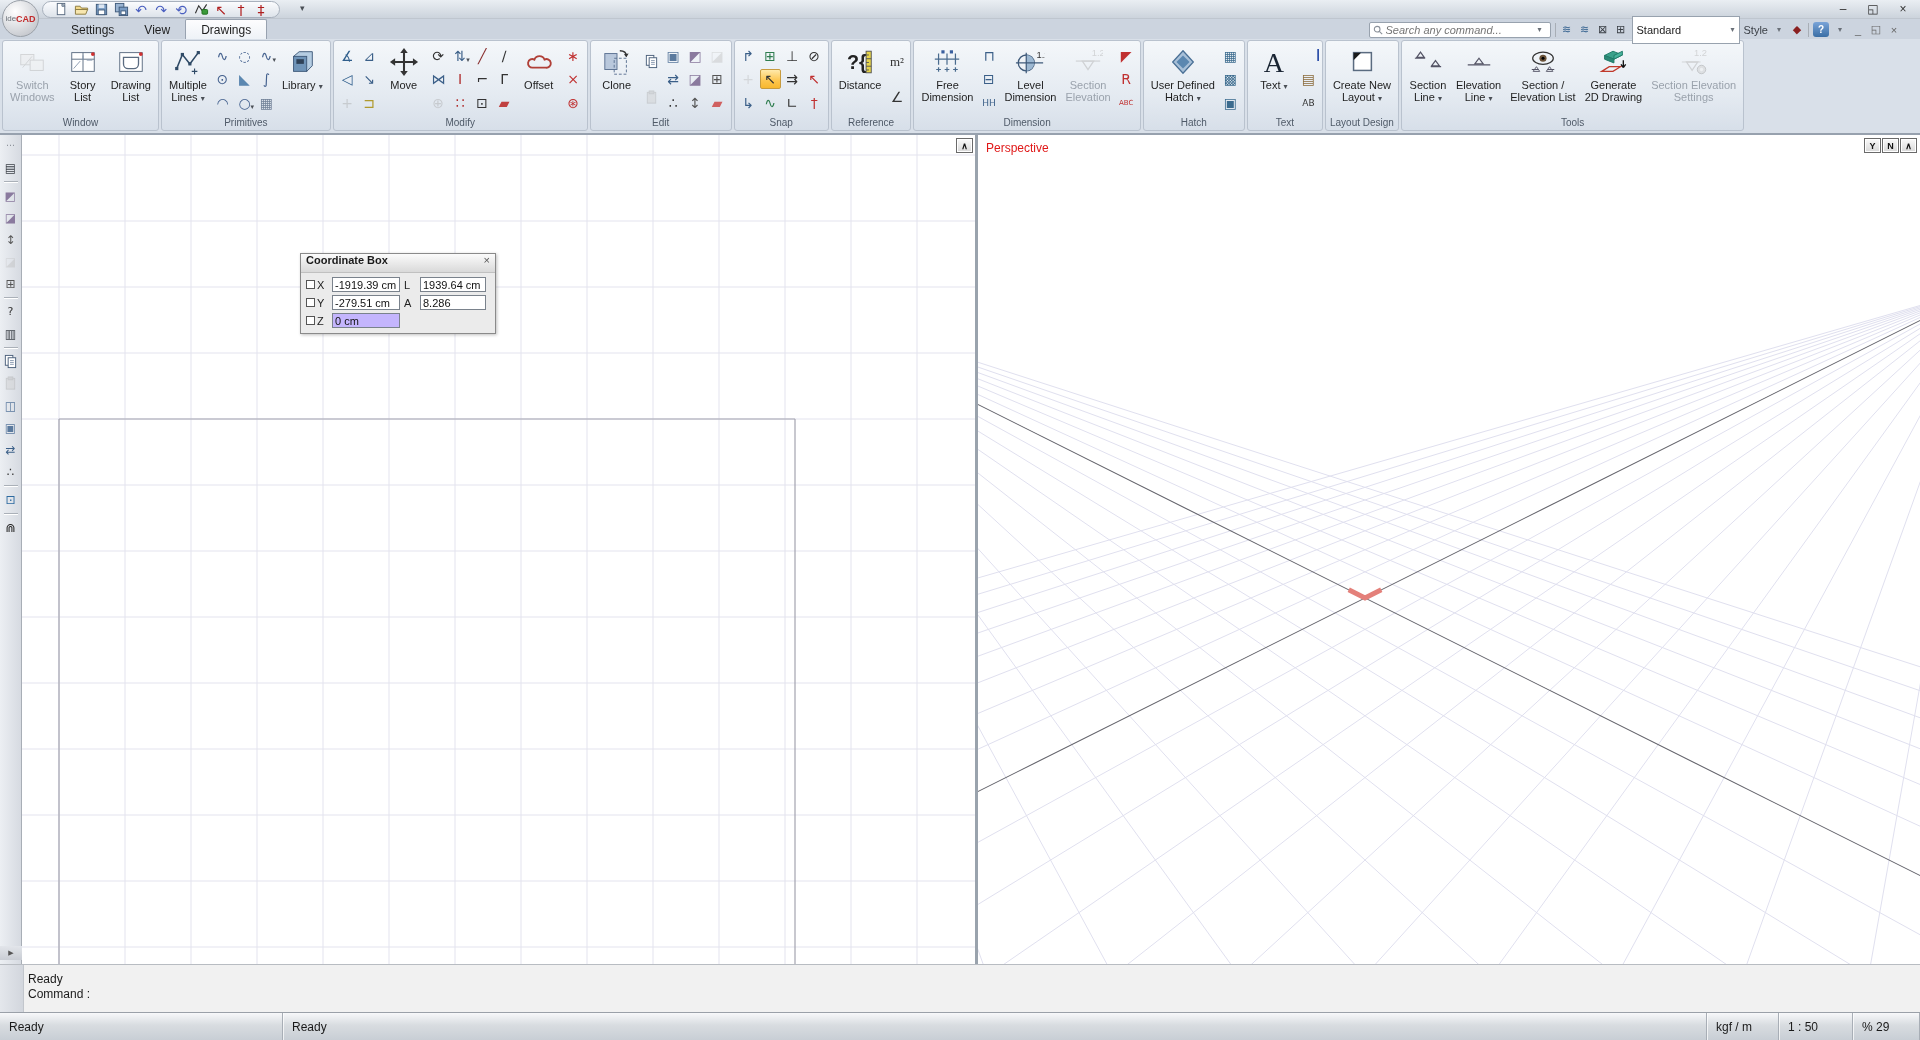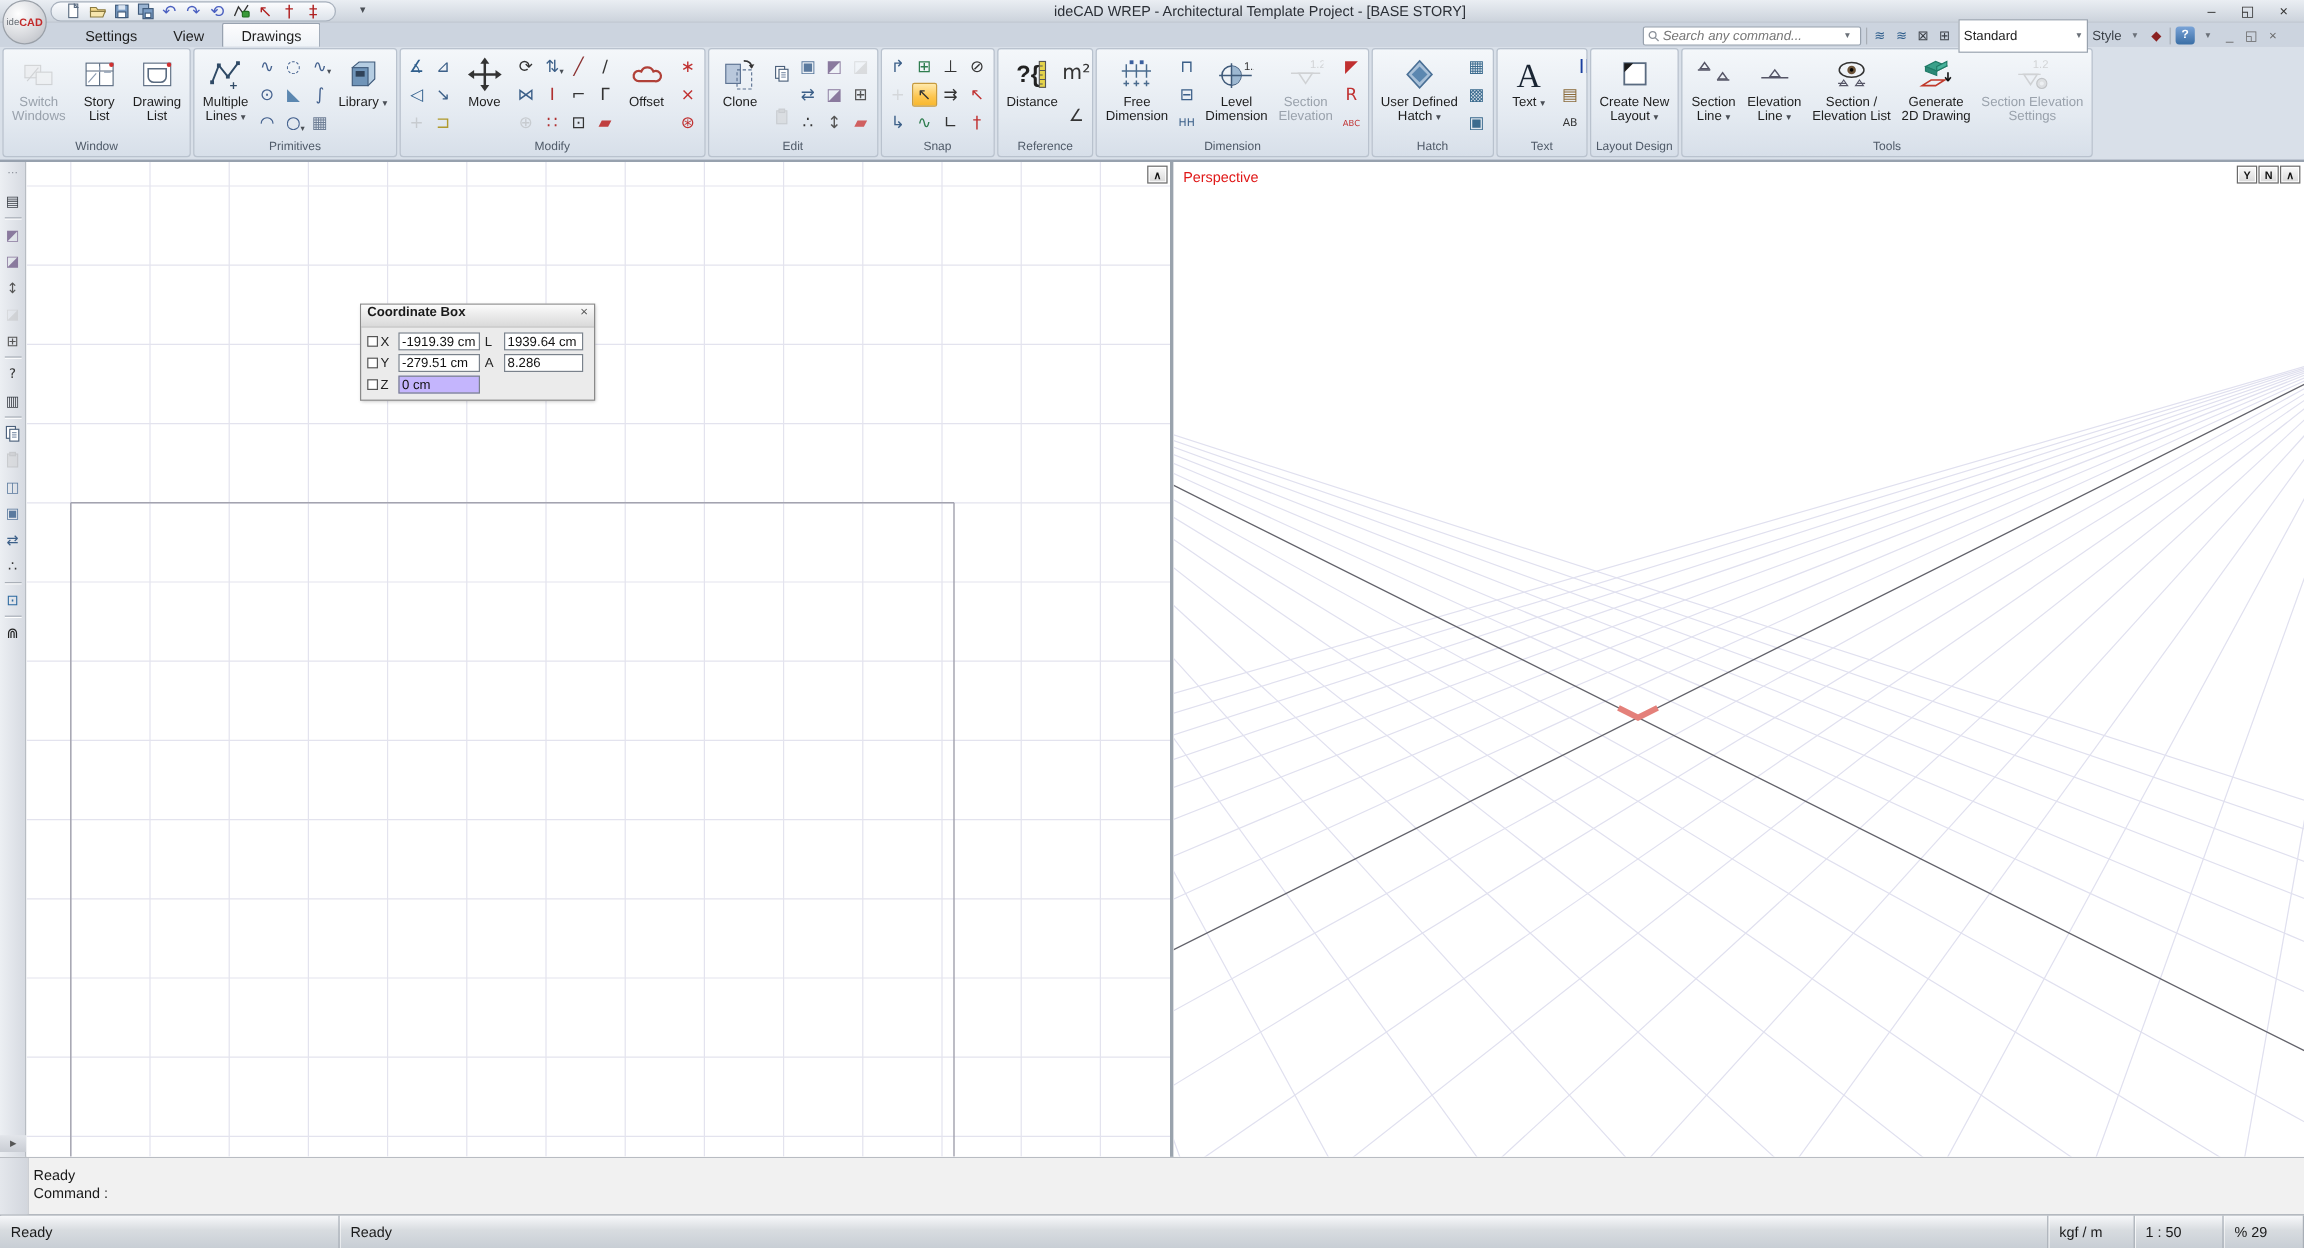--- a/index.html
+++ b/index.html
@@ -74,21 +74,20 @@
 .scell{display:flex;align-items:center;padding:0 9px;border-right:1px solid #a8aeb6;box-shadow:1px 0 0 rgba(255,255,255,.7);white-space:nowrap;}
 .scell.flex{flex:1;}
 svg{display:block;}
 </style>
 </head>
 <body>
 
 <div class="app">
 
   <div class="titlebar">
-    <div class="title-text">ideCAD WREP - Architectural Template Project - [BASE STORY]</div>
     <div class="winctl">
       <div class="wbtn">–</div>
       <div class="wbtn">◱</div>
       <div class="wbtn">×</div>
     </div>
   </div>
   <div class="logo">
       <span>ide</span>
       <b>CAD</b>
     </div>
@@ -523,21 +522,21 @@
                   <line x1="22.5" y1="16.5" x2="25.5" y2="16.5"></line>
                   <line x1="22.5" y1="20.5" x2="28" y2="20.5"></line>
                   <line x1="22.5" y1="24.5" x2="25.5" y2="24.5"></line>
                 </g>
               </svg>
             </div>
             <div class="blbl">Distance</div>
           </div>
           <div class="col">
             <div class="smbtn">
-              <span class="gi" style="color: rgb(51, 51, 51); font-size: 17px;">m²</span>
+              <span class="gi" style="color: rgb(51, 51, 51); font-size: 13px; font-family: Liberation Serif, serif;">m²</span>
             </div>
             <div class="smbtn">
               <span class="gi" style="color: rgb(51, 51, 51);">∠</span>
             </div>
           </div>
         </div>
         <div class="glabel">Reference</div>
       </div>
       <div class="group">
         <div class="gcontent">

